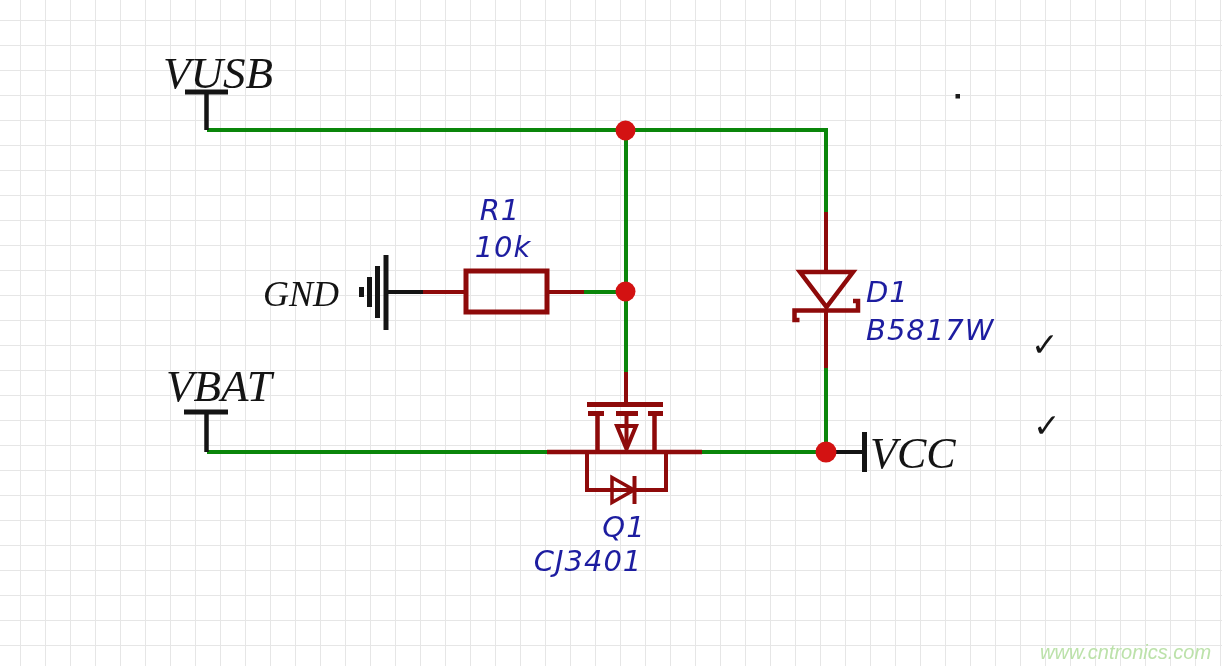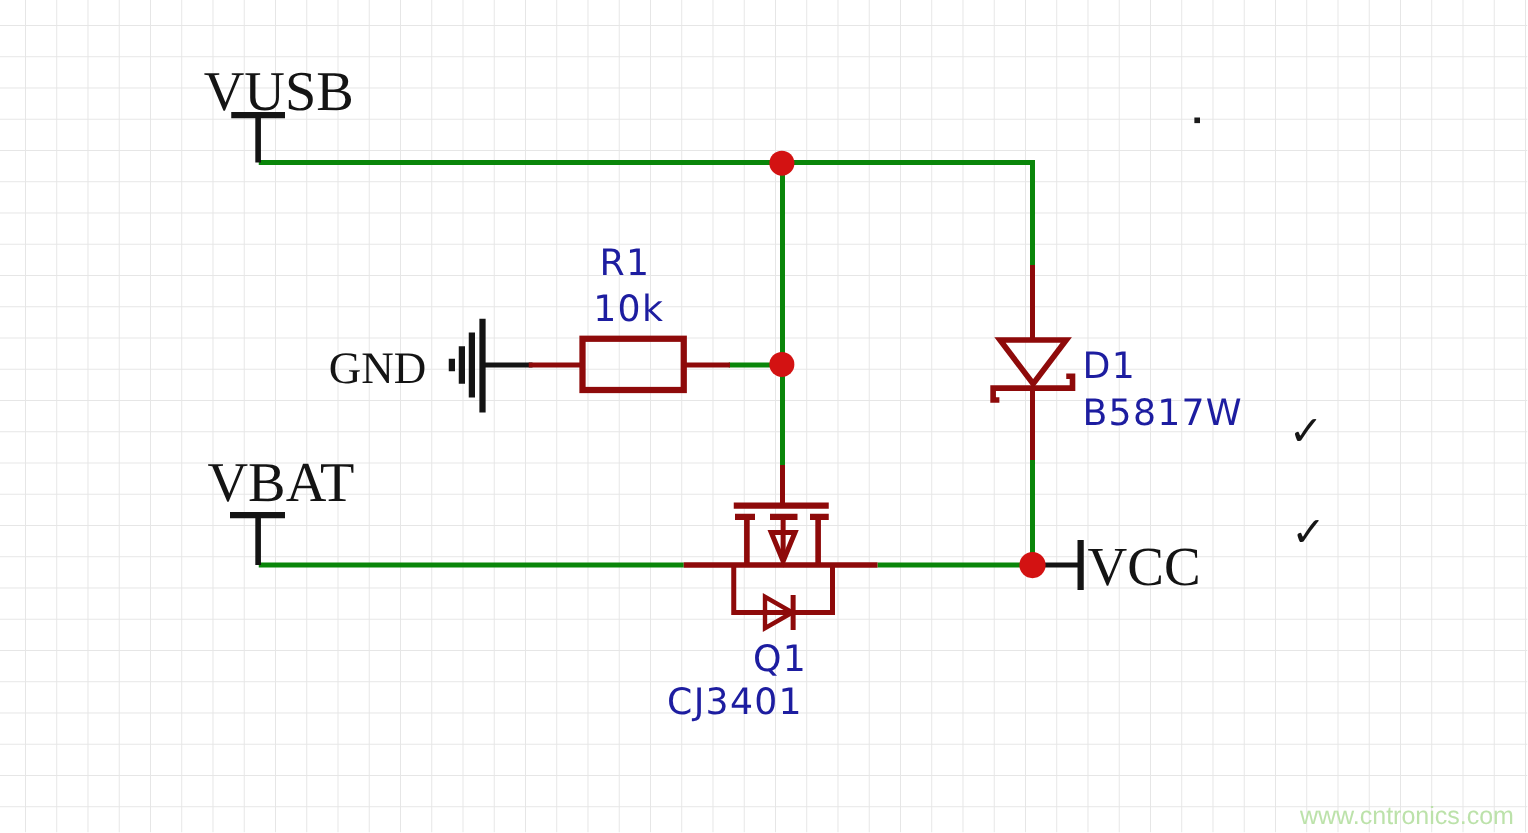--- a/index.html
+++ b/index.html
@@ -7,20 +7,21 @@
     position:relative;
     width:1222px;height:666px;
     background-color:#ffffff;
     background-image:
       linear-gradient(to right,#e6e6e6 1px,transparent 1px),
       linear-gradient(to bottom,#e6e6e6 1px,transparent 1px);
     background-size:25px 25px;
     background-position:20px 20px;
     overflow:hidden;
     font-family:"Liberation Sans",sans-serif;
+    font-style:italic;
   }
   svg{position:absolute;left:0;top:0;}
   .net-label{font-family:"Liberation Serif",serif;fill:#141414;}
   .ref-label{font-family:"DejaVu Sans","Liberation Sans",sans-serif;fill:#1d1da0;letter-spacing:1px;}
   .check{font-family:"DejaVu Sans",sans-serif;font-weight:bold;fill:#161616;}
   .wm{font-family:"Liberation Sans",sans-serif;fill:#bce2aa;}
 </style>
 </head>
 <body>
 

